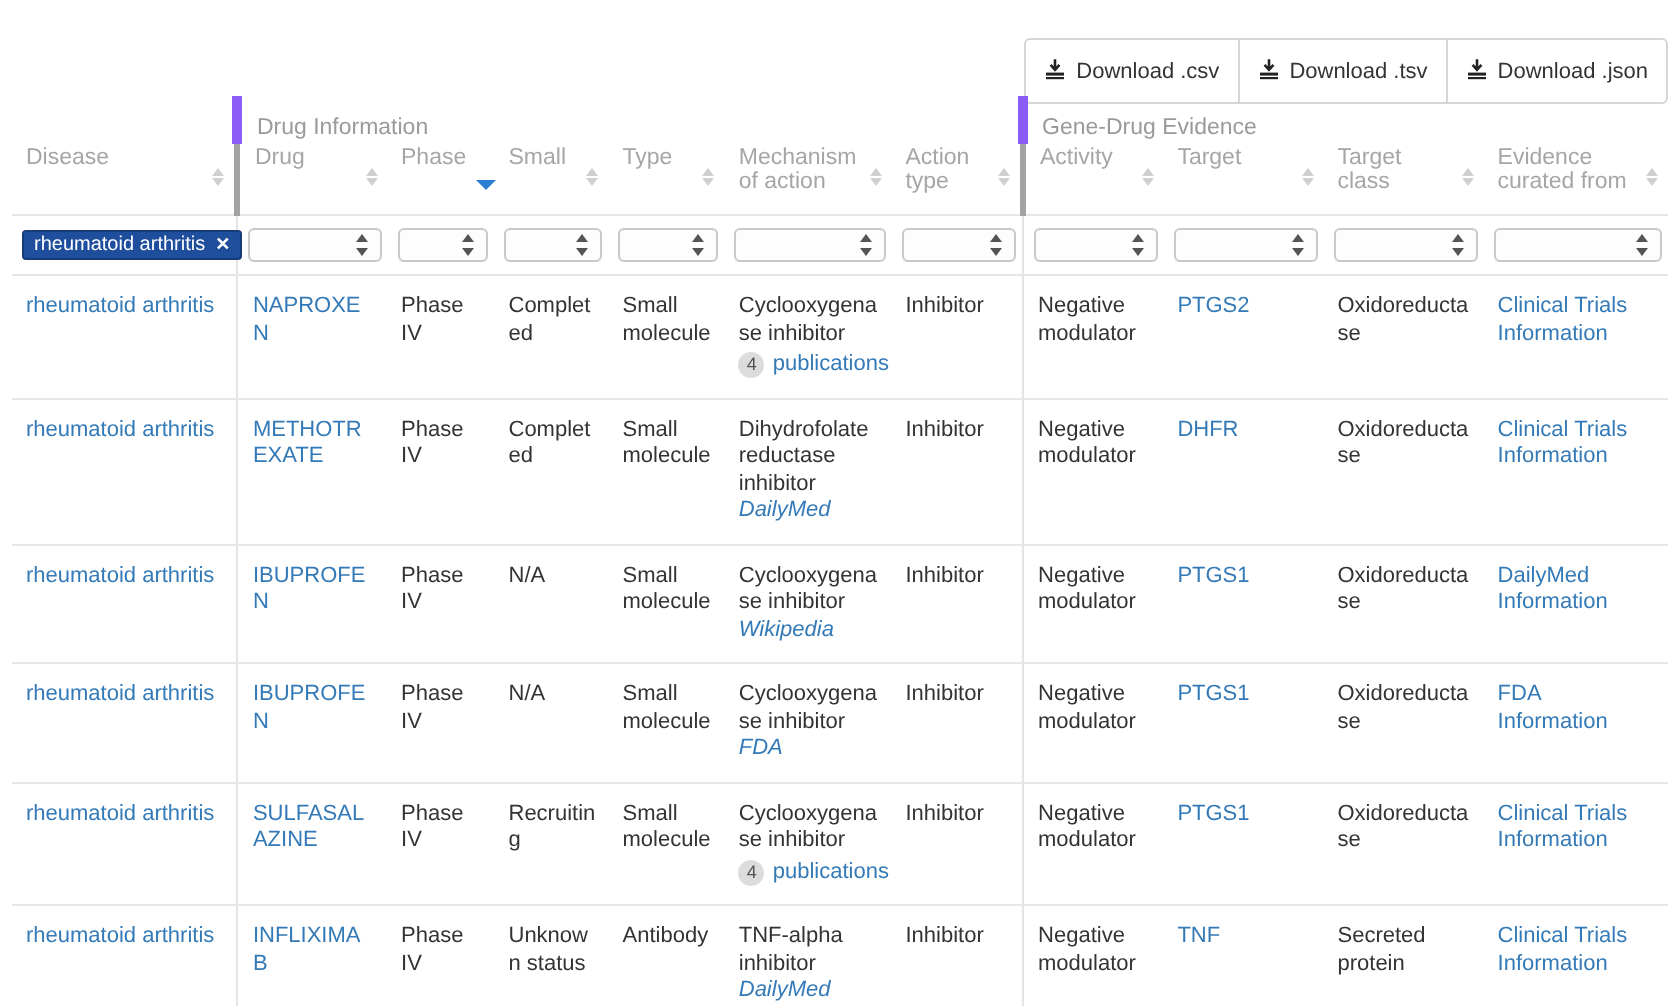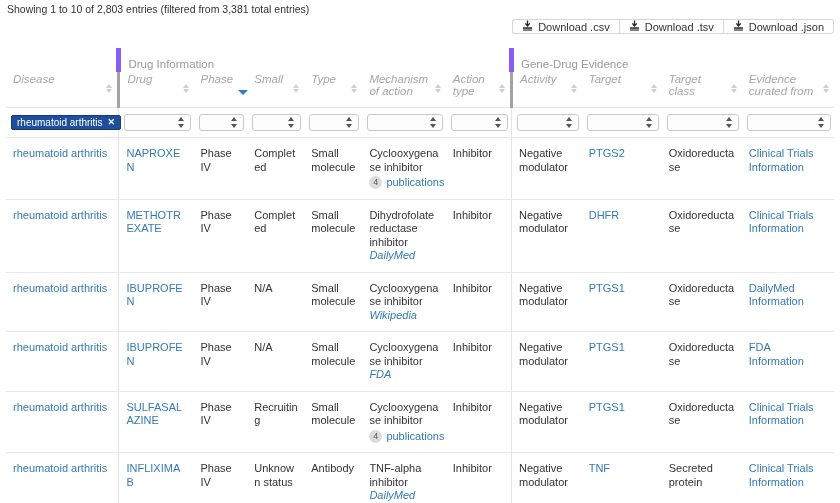--- a/index.html
+++ b/index.html
@@ -65,21 +65,21 @@
   .dl-group {
     position: absolute;
     right: 6px;
     top: 19px;
     display: flex;
   }
   .dl-btn {
     display: flex;
     align-items: center;
     gap: 5px;
-    height: 15px;
+    height: 33px;
     box-sizing: border-box;
     padding: 0 9px;
     background: #ffffff;
     border: 1px solid #d6d6d6;
     border-right: none;
     font-size: 11px;
     color: #333333;
     cursor: pointer;
     white-space: nowrap;
   }
@@ -127,21 +127,20 @@
     line-height: 11.5px;
     position: relative;
     border-bottom: 1px solid #e6e6e6;
     cursor: pointer;
   }
   th.col-border { border-left: 3px solid #a3a3a3; }
   .col-head-inner {
     display: block;
     padding-right: 11px;
     word-wrap: break-word;
-    font-style: italic;
   }
   .sort-icon {
     position: absolute;
     right: 4px;
     top: 12px;
     width: 7px;
     height: 9px;
   }
   .sort-icon .up,
   .sort-icon .dn {
@@ -261,21 +260,20 @@
     line-height: 13px;
   }
   .sub-line { display: block; font-style: italic; }
 </style>
 </head>
 <body>
 
 <div class="page">
 
   <div class="topbar">
-    <div class="info-text">Showing 1 to 10 of 2,803 entries (filtered from 3,381 total entries)</div>
 
 
     <div class="dl-group" id="dl-group">
         <div class="dl-btn">
           <span class="dl-icon"><svg width="11" height="11" viewBox="0 0 11 11">
               <path d="M5.5 0.6 L5.5 5.2 M3.3 3.4 L5.5 5.9 L7.7 3.4" stroke="#222" stroke-width="1.3" fill="none"></path>
               <rect x="1" y="7.3" width="9" height="1.5" fill="#222"></rect>
               <rect x="1" y="9.5" width="9" height="1.1" fill="#222"></rect>
             </svg></span>
           <span>Download .csv</span>

